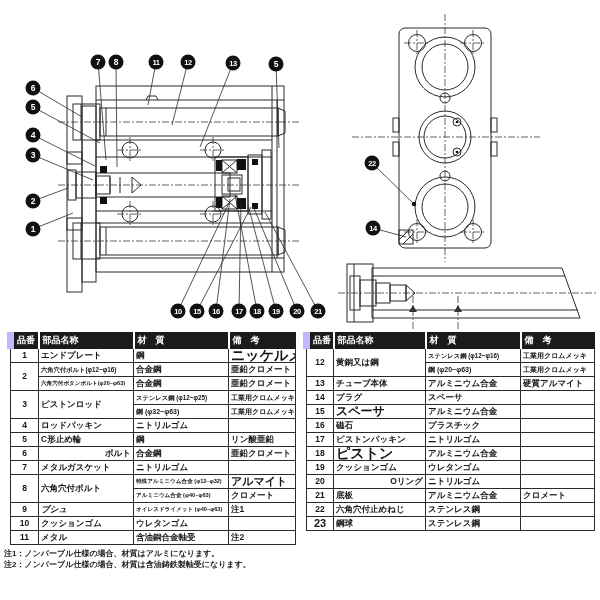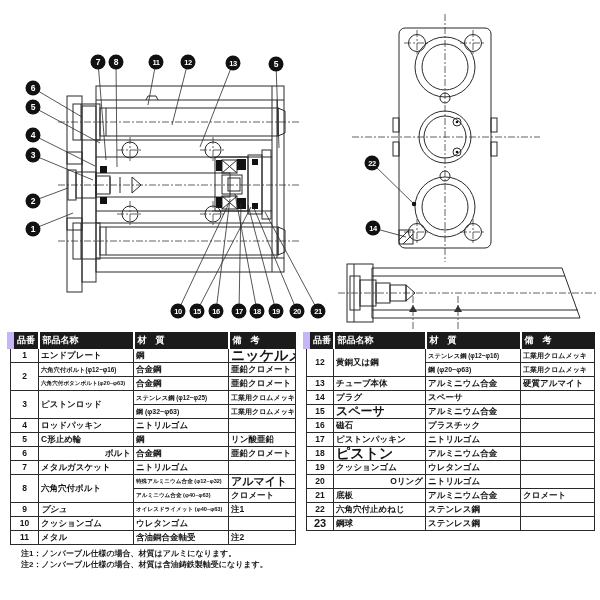--- a/index.html
+++ b/index.html
@@ -25,21 +25,21 @@
     background:#1b1b1b;color:#fff;font-size:9px;font-weight:bold;
     height:15px;padding:0 3px;text-align:left;border:1px solid #1b1b1b;
     border-left:2px solid #fff;white-space:nowrap;overflow:hidden;
   }
   .parts-table th:first-child{border-left:7px solid #c4b5fd;}
   .parts-table td{
     border:1px solid #2a2a2a;font-size:8.5px;font-weight:bold;color:#151515;
     height:13px;line-height:13px;padding:0 2px;white-space:nowrap;overflow:hidden;
   }
   .parts-table td.no{text-align:center;padding:0;}
-  .note{position:absolute;left:21px;font-size:8px;font-weight:bold;color:#1a1a1a;white-space:nowrap;}
+  .note{position:absolute;left:4px;font-size:8px;font-weight:bold;color:#1a1a1a;white-space:nowrap;}
   #note-1{top:548px;}
   #note-2{top:559px;}
 </style>
 </head>
 <body>
 
 <svg id="diagram" width="600" height="332" viewBox="0 0 600 332" style="position:absolute;left:0;top:0;">
 
   <g>
 

